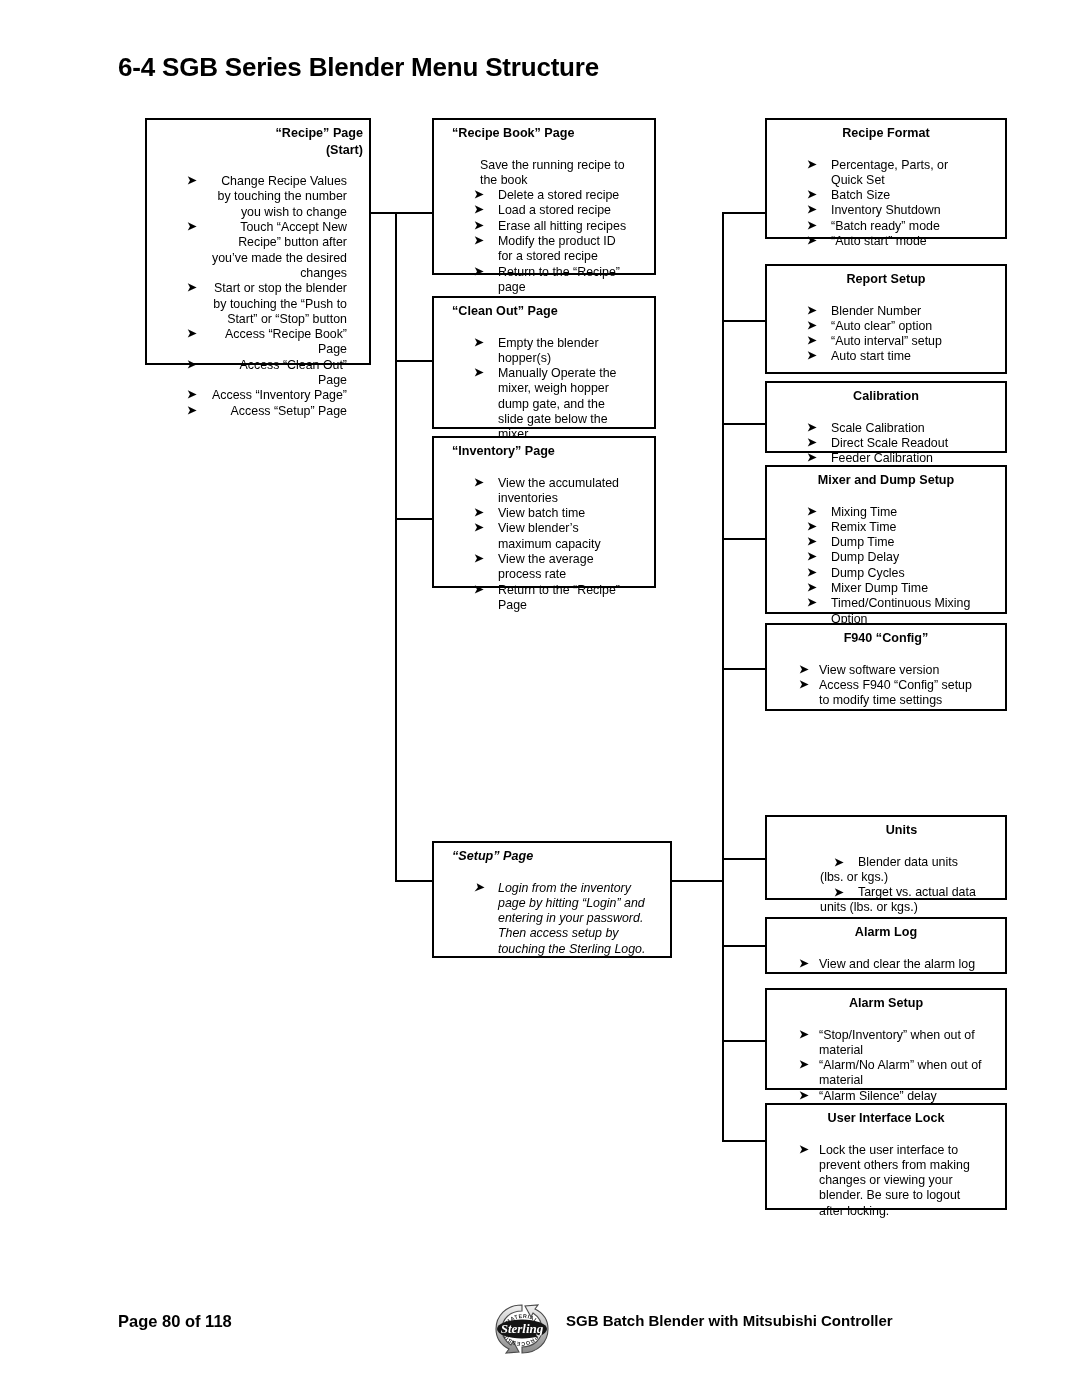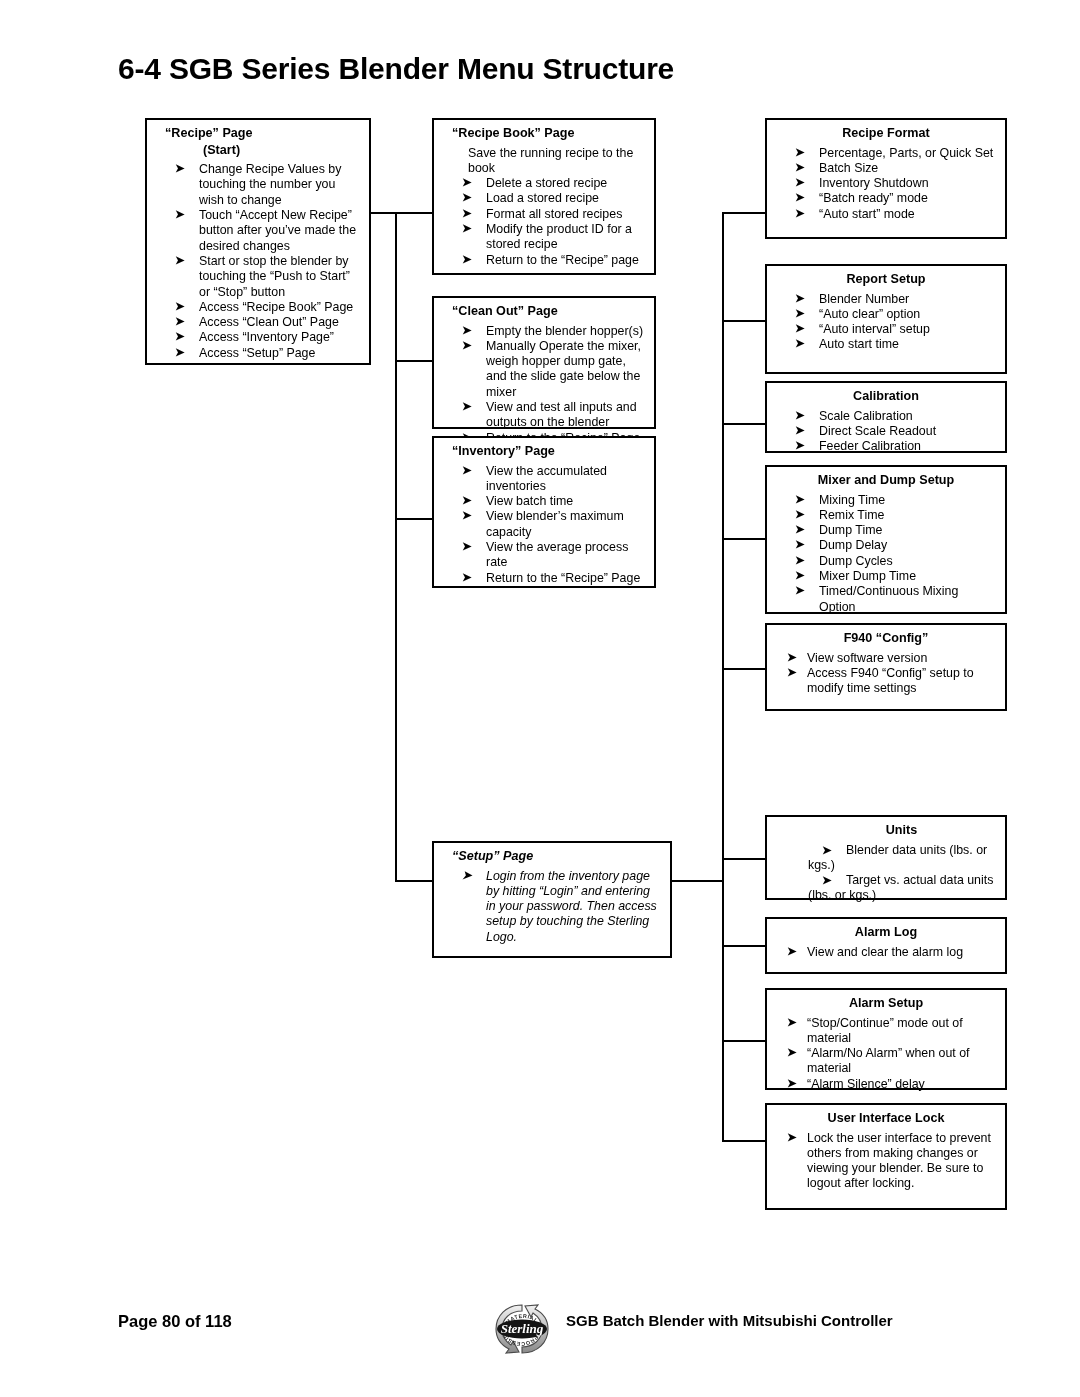--- a/index.html
+++ b/index.html
@@ -14,21 +14,21 @@
     font-family: "Liberation Sans", sans-serif;
     color: #000000;
     overflow: hidden;
   }
 
   
   #page-title {
     position: absolute;
     left: 118px;
     top: 52px;
-    font-size: 30px;
+    font-size: 26px;
     font-weight: bold;
     letter-spacing: -0.2px;
     white-space: nowrap;
     text-align: right;
   }
 
   
   .box {
     position: absolute;
     box-sizing: border-box;
@@ -52,21 +52,21 @@
   }
   .box .subtitle {
     font-weight: bold;
     font-size: 12.6px;
     line-height: 15.6px;
     padding-left: 50px;
     margin-bottom: 1px;
   }
   .box ul {
     list-style: none;
-    margin: 4px;
+    margin: 16px;
     padding: 0;
   }
   .box li {
     position: relative;
     padding-left: 42px;
     margin: 0;
   }
   .box li .arrow {
     position: absolute;
     left: 18px;
@@ -143,41 +143,41 @@
 <div class="line h" style="left:722px; top:212px; width:44px;"></div>
 <div class="line h" style="left:722px; top:320px; width:44px;"></div>
 <div class="line h" style="left:722px; top:423px; width:44px;"></div>
 <div class="line h" style="left:722px; top:538px; width:44px;"></div>
 <div class="line h" style="left:722px; top:668px; width:44px;"></div>
 <div class="line h" style="left:722px; top:858px; width:44px;"></div>
 <div class="line h" style="left:722px; top:945px; width:44px;"></div>
 <div class="line h" style="left:722px; top:1040px; width:44px;"></div>
 <div class="line h" style="left:722px; top:1140px; width:44px;"></div>
 
-<div class="box" style="left:145px; top:118px; width:226px; height:247px;">
+<div class="box" style="left:145px; top:118px; width:226px; height:247px;text-align:right;">
   <div class="title">“Recipe” Page</div>
   <div class="subtitle">(Start)</div>
   <ul>
     <li><span class="arrow">➤</span><span>Change Recipe Values by touching the number you wish to change</span></li>
     <li><span class="arrow">➤</span><span>Touch “Accept New Recipe” button after you’ve made the desired changes</span></li>
     <li><span class="arrow">➤</span><span>Start or stop the blender by touching the “Push to Start” or “Stop” button</span></li>
     <li><span class="arrow">➤</span><span>Access “Recipe Book” Page</span></li>
     <li><span class="arrow">➤</span><span>Access “Clean Out” Page</span></li>
     <li><span class="arrow">➤</span><span>Access “Inventory Page”</span></li>
     <li><span class="arrow">➤</span><span>Access “Setup” Page</span></li>
   </ul>
 </div>
 
 <div class="box" style="left:432px; top:118px; width:224px; height:157px;">
   <div class="title">“Recipe Book” Page</div>
   <ul>
     <li class="nobullet"><span>Save the running recipe to the book</span></li>
     <li><span class="arrow">➤</span><span>Delete a stored recipe</span></li>
     <li><span class="arrow">➤</span><span>Load a stored recipe</span></li>
-    <li><span class="arrow">➤</span><span>Format all stored recipes</span></li>
+    <li><span class="arrow">➤</span><span>Erase all hitting recipes</span></li>
     <li><span class="arrow">➤</span><span>Modify the product ID for a stored recipe</span></li>
     <li><span class="arrow">➤</span><span>Return to the “Recipe” page</span></li>
   </ul>
 </div>
 
 <div class="box" style="left:432px; top:296px; width:224px; height:133px;">
   <div class="title">“Clean Out” Page</div>
   <ul>
     <li><span class="arrow">➤</span><span>Empty the blender hopper(s)</span></li>
     <li><span class="arrow">➤</span><span>Manually Operate the mixer, weigh hopper dump gate, and the slide gate below the mixer</span></li>
@@ -266,21 +266,21 @@
 <div class="box wide-ind" style="left:765px; top:917px; width:242px; height:57px;">
   <div class="title center">Alarm Log</div>
   <ul>
     <li><span class="arrow">➤</span><span>View and clear the alarm log</span></li>
   </ul>
 </div>
 
 <div class="box wide-ind" style="left:765px; top:988px; width:242px; height:102px;">
   <div class="title center">Alarm Setup</div>
   <ul>
-    <li><span class="arrow">➤</span><span>“Stop/Continue” mode out of material</span></li>
+    <li><span class="arrow">➤</span><span>“Stop/Inventory” when out of material</span></li>
     <li><span class="arrow">➤</span><span>“Alarm/No Alarm” when out of material</span></li>
     <li><span class="arrow">➤</span><span>“Alarm Silence” delay</span></li>
   </ul>
 </div>
 
 <div class="box wide-ind" style="left:765px; top:1103px; width:242px; height:107px;">
   <div class="title center">User Interface Lock</div>
   <ul>
     <li><span class="arrow">➤</span><span>Lock the user interface to prevent others from making changes or viewing your blender.  Be sure to logout after locking.</span></li>
   </ul>

